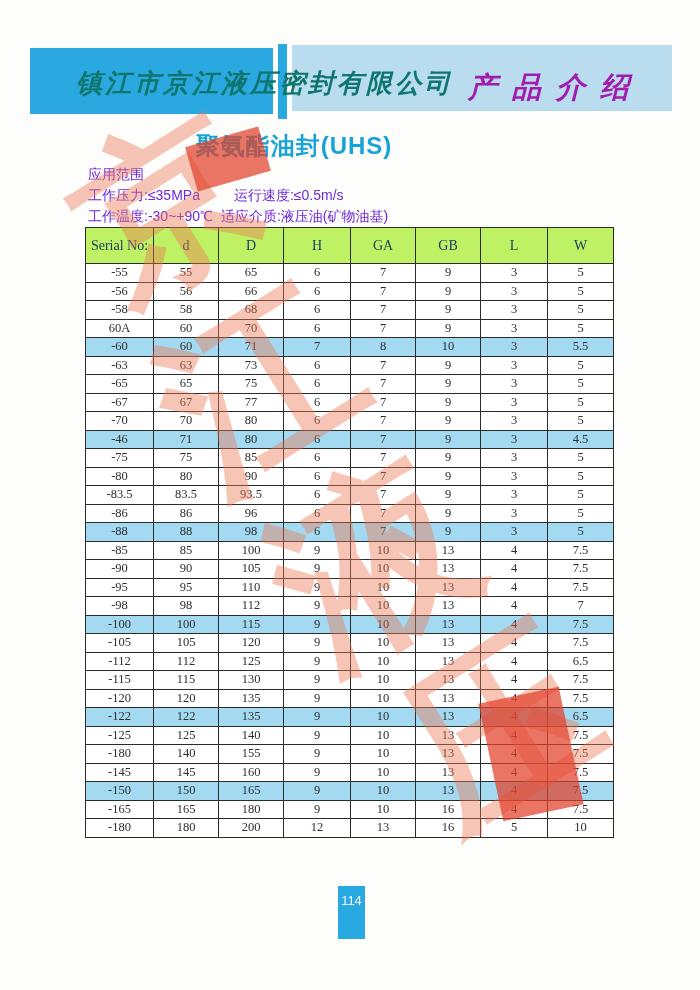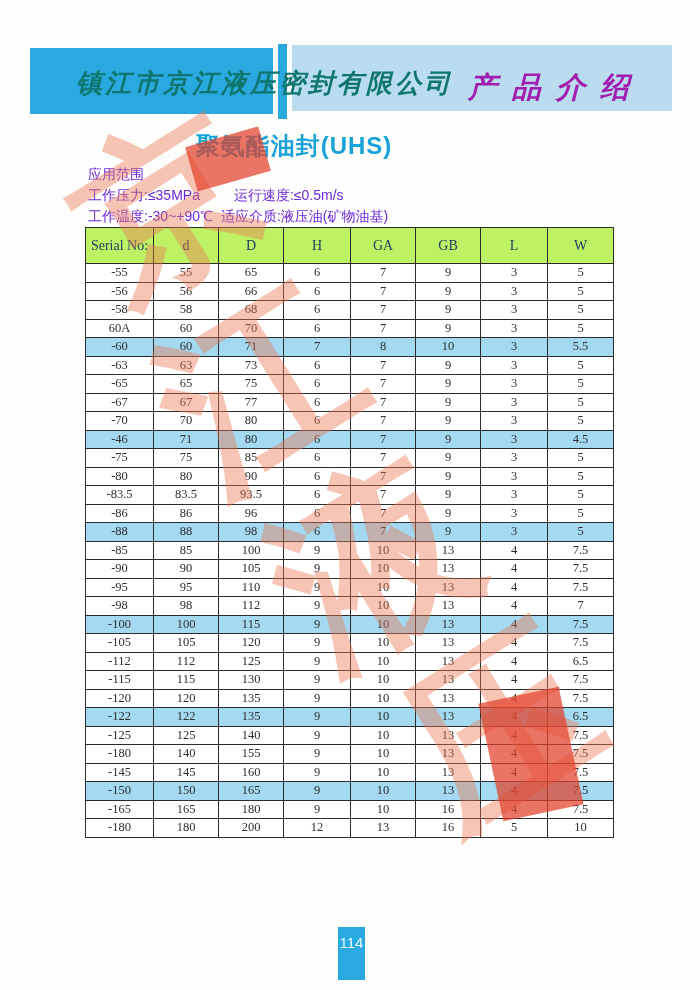--- a/index.html
+++ b/index.html
@@ -40,22 +40,22 @@
     height:33px;background:#bef264;color:#1c3f63;
     font-weight:normal;font-size:14px;border:1px solid #2b2b2b;
   }
   table.spec td{
     height:17.5px;padding:0;text-align:center;font-size:12.5px;
     border:1px solid #2b2b2b;background:#ffffff;
   }
   table.spec tr.hl td{background:#a3daf2;margin-top:20px;}
   
   .page-num{
-    position:absolute;left:338px;top:927px;width:27px;height:53px;
-    background:#29a9e1;color:#eef7fc;font-size:15px;text-align:center;
+    position:absolute;left:338px;top:886px;width:27px;height:53px;
+    background:#29a9e1;color:#eef7fc;font-size:13px;text-align:center;
     padding-top:7px;box-sizing:border-box;
   }
   
   .wm{
     position:absolute;z-index:9;pointer-events:none;
     font-family:"DejaVu Sans",sans-serif;font-weight:bold;
     color:#ee7753;opacity:0.42;transform:rotate(-32deg);line-height:1;
   }
   .wm-1{left:78px;top:118px;font-size:175px;}
   .wm-2{left:165px;top:292px;font-size:190px;}

